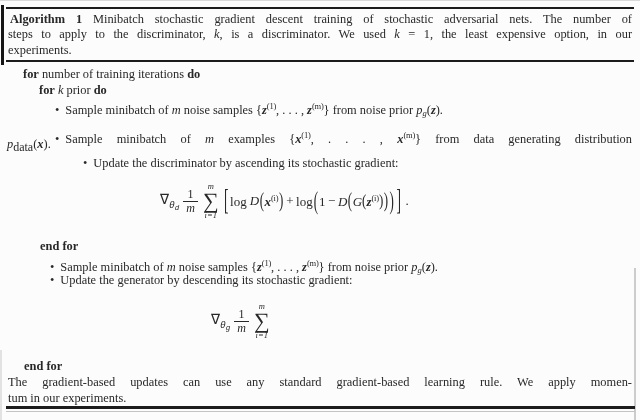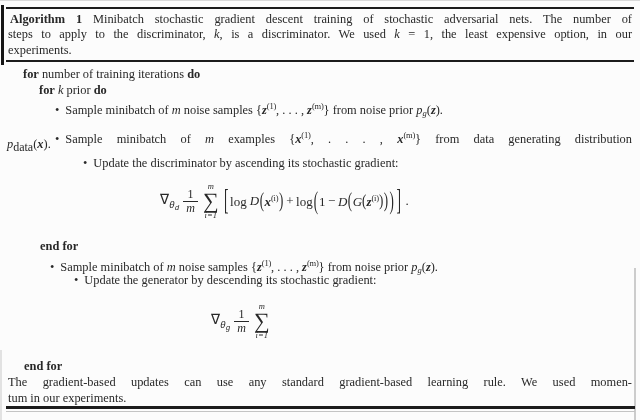--- a/index.html
+++ b/index.html
@@ -86,33 +86,33 @@
         <span class="sig">∑</span>
         <span class="lim">i=1</span>
       </span>
     <span class="mrow"><span class="pD">[</span><span>log</span><span class="it spl">D</span><span class="pB">(</span><span class="bi">x</span><span class="msup">(i)</span><span class="pB">)</span><span class="sp">+</span><span>log</span><span class="pC">(</span><span>1</span><span class="sp">−</span><span class="it">D</span><span class="pB">(</span><span class="it">G</span><span class="pA">(</span><span class="bi">z</span><span class="msup">(i)</span><span class="pA">)</span><span class="pB">)</span><span class="pC">)</span><span class="pD">]</span><span class="spl">.</span></span>
   </div>
 
   <div class="line" style="left:40px;top:239px;"><span class="b">end for</span></div>
 
   <div class="line" style="left:50px;top:256px;"><span class="bl">•</span><span>Sample minibatch of </span><span class="it">m</span><span> noise samples </span><span>{</span><span class="bi">z</span><span class="msup">(1)</span><span>, . . . , </span><span class="bi">z</span><span class="msup">(m)</span><span>}</span><span> from noise prior </span><span class="it">p</span><span class="msub-it">g</span><span>(</span><span class="bi">z</span><span>)</span><span>.</span></div>
 
-  <div class="line" style="left:50px;top:273px;margin-left:24px;"><span class="bl">•</span><span>Update the generator by descending its stochastic gradient:</span></div>
+  <div class="line" style="left:50px;top:273px;"><span class="bl">•</span><span>Update the generator by descending its stochastic gradient:</span></div>
 
   <div class="eq" style="left:211px;top:293px;height:56px;">
     <span class="ngrp"><span>∇</span><span class="ths">θ</span><span class="thss">g</span></span>
     <span class="frac">
         <span class="num">1</span>
         <span class="den">m</span>
       </span>
     <span class="sum">
         <span class="lim">m</span>
         <span class="sig">∑</span>
         <span class="lim">i=1</span>
       </span>
   </div>
 
   <div class="line" style="left:24px;top:359px;"><span class="b">end for</span></div>
 
-  <div class="wrapline justlast" style="left:8px;top:375px;width:624px;"><span>The gradient-based updates can use any standard gradient-based learning rule. We used momen-</span></div>
+  <div class="wrapline justlast" style="left:8px;top:375px;width:624px;"><span>The gradient-based updates can use any standard gradient-based learning rule. We apply momen-</span></div>
   <div class="line" style="left:8px;top:391px;"><span>tum in our experiments.</span></div>
 
 </div>
 
 </body></html>

